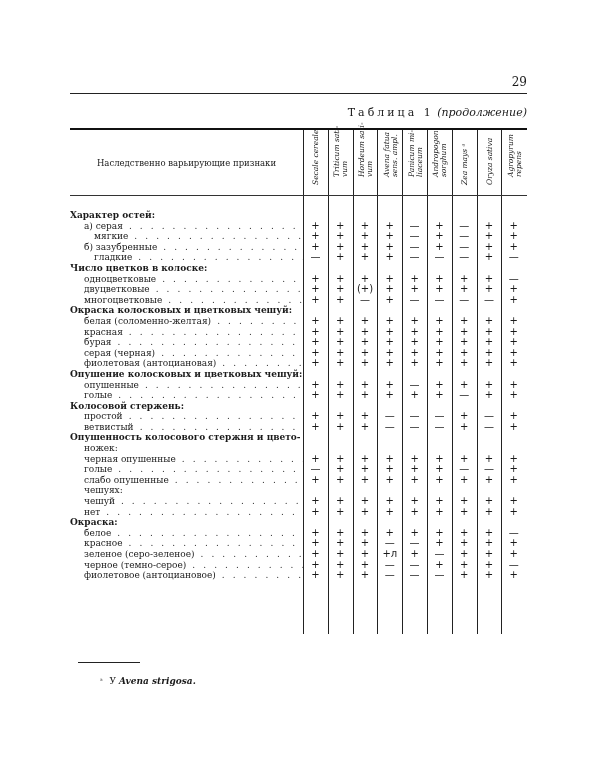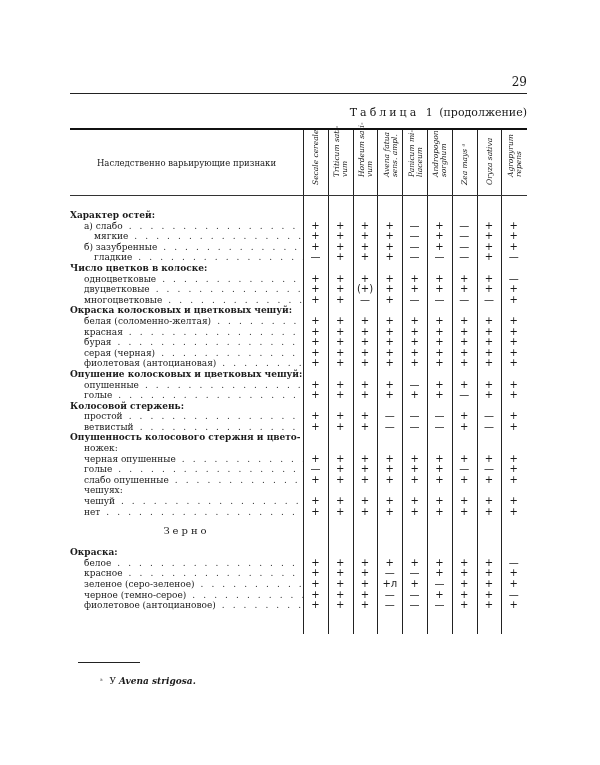--- a/index.html
+++ b/index.html
@@ -5,21 +5,21 @@
   html, body { margin:0; padding:0; background:#ffffff; }
   body { width:600px; height:765px; position:relative; overflow:hidden;
          font-family:"DejaVu Serif", "Liberation Serif", serif; color:#1a1a1a; }
   .running-head { position:absolute; top:76px; left:70px; width:457px; height:14px; }
   .running-head .title { position:absolute; left:0; right:0; text-align:center;
          font-size:9.5px; font-weight:bold; letter-spacing:0.3px; top:1px; }
   .running-head .pageno { position:absolute; right:0; top:-1px; font-size:12px; }
   .head-rule { position:absolute; top:93px; left:70px; width:457px; height:0; border-top:1.5px solid #222; }
   .table-caption { position:absolute; top:106px; right:73px; font-size:11px; }
   .table-caption .sp { letter-spacing:3px; }
-  .table-caption .it { }
+  .table-caption .it { font-style:italic; }
   .table-box { position:absolute; top:128px; left:70px; width:457px; }
   .rule-thick { position:absolute; left:0; width:457px; border-top:2px solid #111; }
   .rule-mid { position:absolute; left:0; width:457px; border-top:1.6px solid #333; }
   .header-label { position:absolute; left:0; width:233px; top:30px; text-align:center; font-size:8.5px; }
   .col-head { position:absolute; top:2px; height:65px; width:24px; border-left:1px solid #222; }
   .col-head .vtext { position:absolute; left:50%; bottom:2px; transform-origin:0 0;
          transform:rotate(-90deg) translate(0,-50%); white-space:nowrap;
          font-size:7.5px; font-style:italic; line-height:8px; text-align:left; }
   .vline { position:absolute; width:0; border-left:1px solid #222; }
   .rows { position:absolute; left:0; top:82px; width:457px; }
@@ -98,21 +98,21 @@
       <div class="vline" style="left: 357px; top: 68px; height: 438px;"></div>
       <div class="vline" style="left: 381.8px; top: 68px; height: 438px;"></div>
       <div class="vline" style="left: 406.6px; top: 68px; height: 438px;"></div>
       <div class="vline" style="left: 431.4px; top: 68px; height: 438px;"></div>
     </div>
   <div class="rows" id="rows">
       <div class="row cat">
         <div class="label"><span>Характер остей:</span></div>
       </div>
       <div class="row  indent1">
-        <div class="label"><span>а) слабо</span><span class="dots" style="margin-left: 6px;">. . . . . . . . . . . . . . . . . . . . . . .</span></div>
+        <div class="label"><span>а) серая</span><span class="dots" style="margin-left: 6px;">. . . . . . . . . . . . . . . . . . . . . . .</span></div>
         <div class="cell" style="left: 233px; width: 24.8px;">+</div>
         <div class="cell" style="left: 257.8px; width: 24.8px;">+</div>
         <div class="cell" style="left: 282.6px; width: 24.8px;">+</div>
         <div class="cell" style="left: 307.4px; width: 24.8px;">+</div>
         <div class="cell" style="left: 332.2px; width: 24.8px;">—</div>
         <div class="cell" style="left: 357px; width: 24.8px;">+</div>
         <div class="cell" style="left: 381.8px; width: 24.8px;">—</div>
         <div class="cell" style="left: 406.6px; width: 24.8px;">+</div>
         <div class="cell" style="left: 431.4px; width: 24.8px;">+</div>
       </div>
@@ -369,23 +369,20 @@
         <div class="label"><span>нет</span><span class="dots" style="margin-left: 6px;">. . . . . . . . . . . . . . . . . . . . . . .</span></div>
         <div class="cell" style="left: 233px; width: 24.8px;">+</div>
         <div class="cell" style="left: 257.8px; width: 24.8px;">+</div>
         <div class="cell" style="left: 282.6px; width: 24.8px;">+</div>
         <div class="cell" style="left: 307.4px; width: 24.8px;">+</div>
         <div class="cell" style="left: 332.2px; width: 24.8px;">+</div>
         <div class="cell" style="left: 357px; width: 24.8px;">+</div>
         <div class="cell" style="left: 381.8px; width: 24.8px;">+</div>
         <div class="cell" style="left: 406.6px; width: 24.8px;">+</div>
         <div class="cell" style="left: 431.4px; width: 24.8px;">+</div>
-      </div>
-      <div class="section-title">
-        <span>Зерно</span>
       </div>
       <div class="row cat">
         <div class="label"><span>Окраска:</span></div>
       </div>
       <div class="row  indent1">
         <div class="label"><span>белое</span><span class="dots" style="margin-left: 6px;">. . . . . . . . . . . . . . . . . . . . . . .</span></div>
         <div class="cell" style="left: 233px; width: 24.8px;">+</div>
         <div class="cell" style="left: 257.8px; width: 24.8px;">+</div>
         <div class="cell" style="left: 282.6px; width: 24.8px;">+</div>
         <div class="cell" style="left: 307.4px; width: 24.8px;">+</div>

